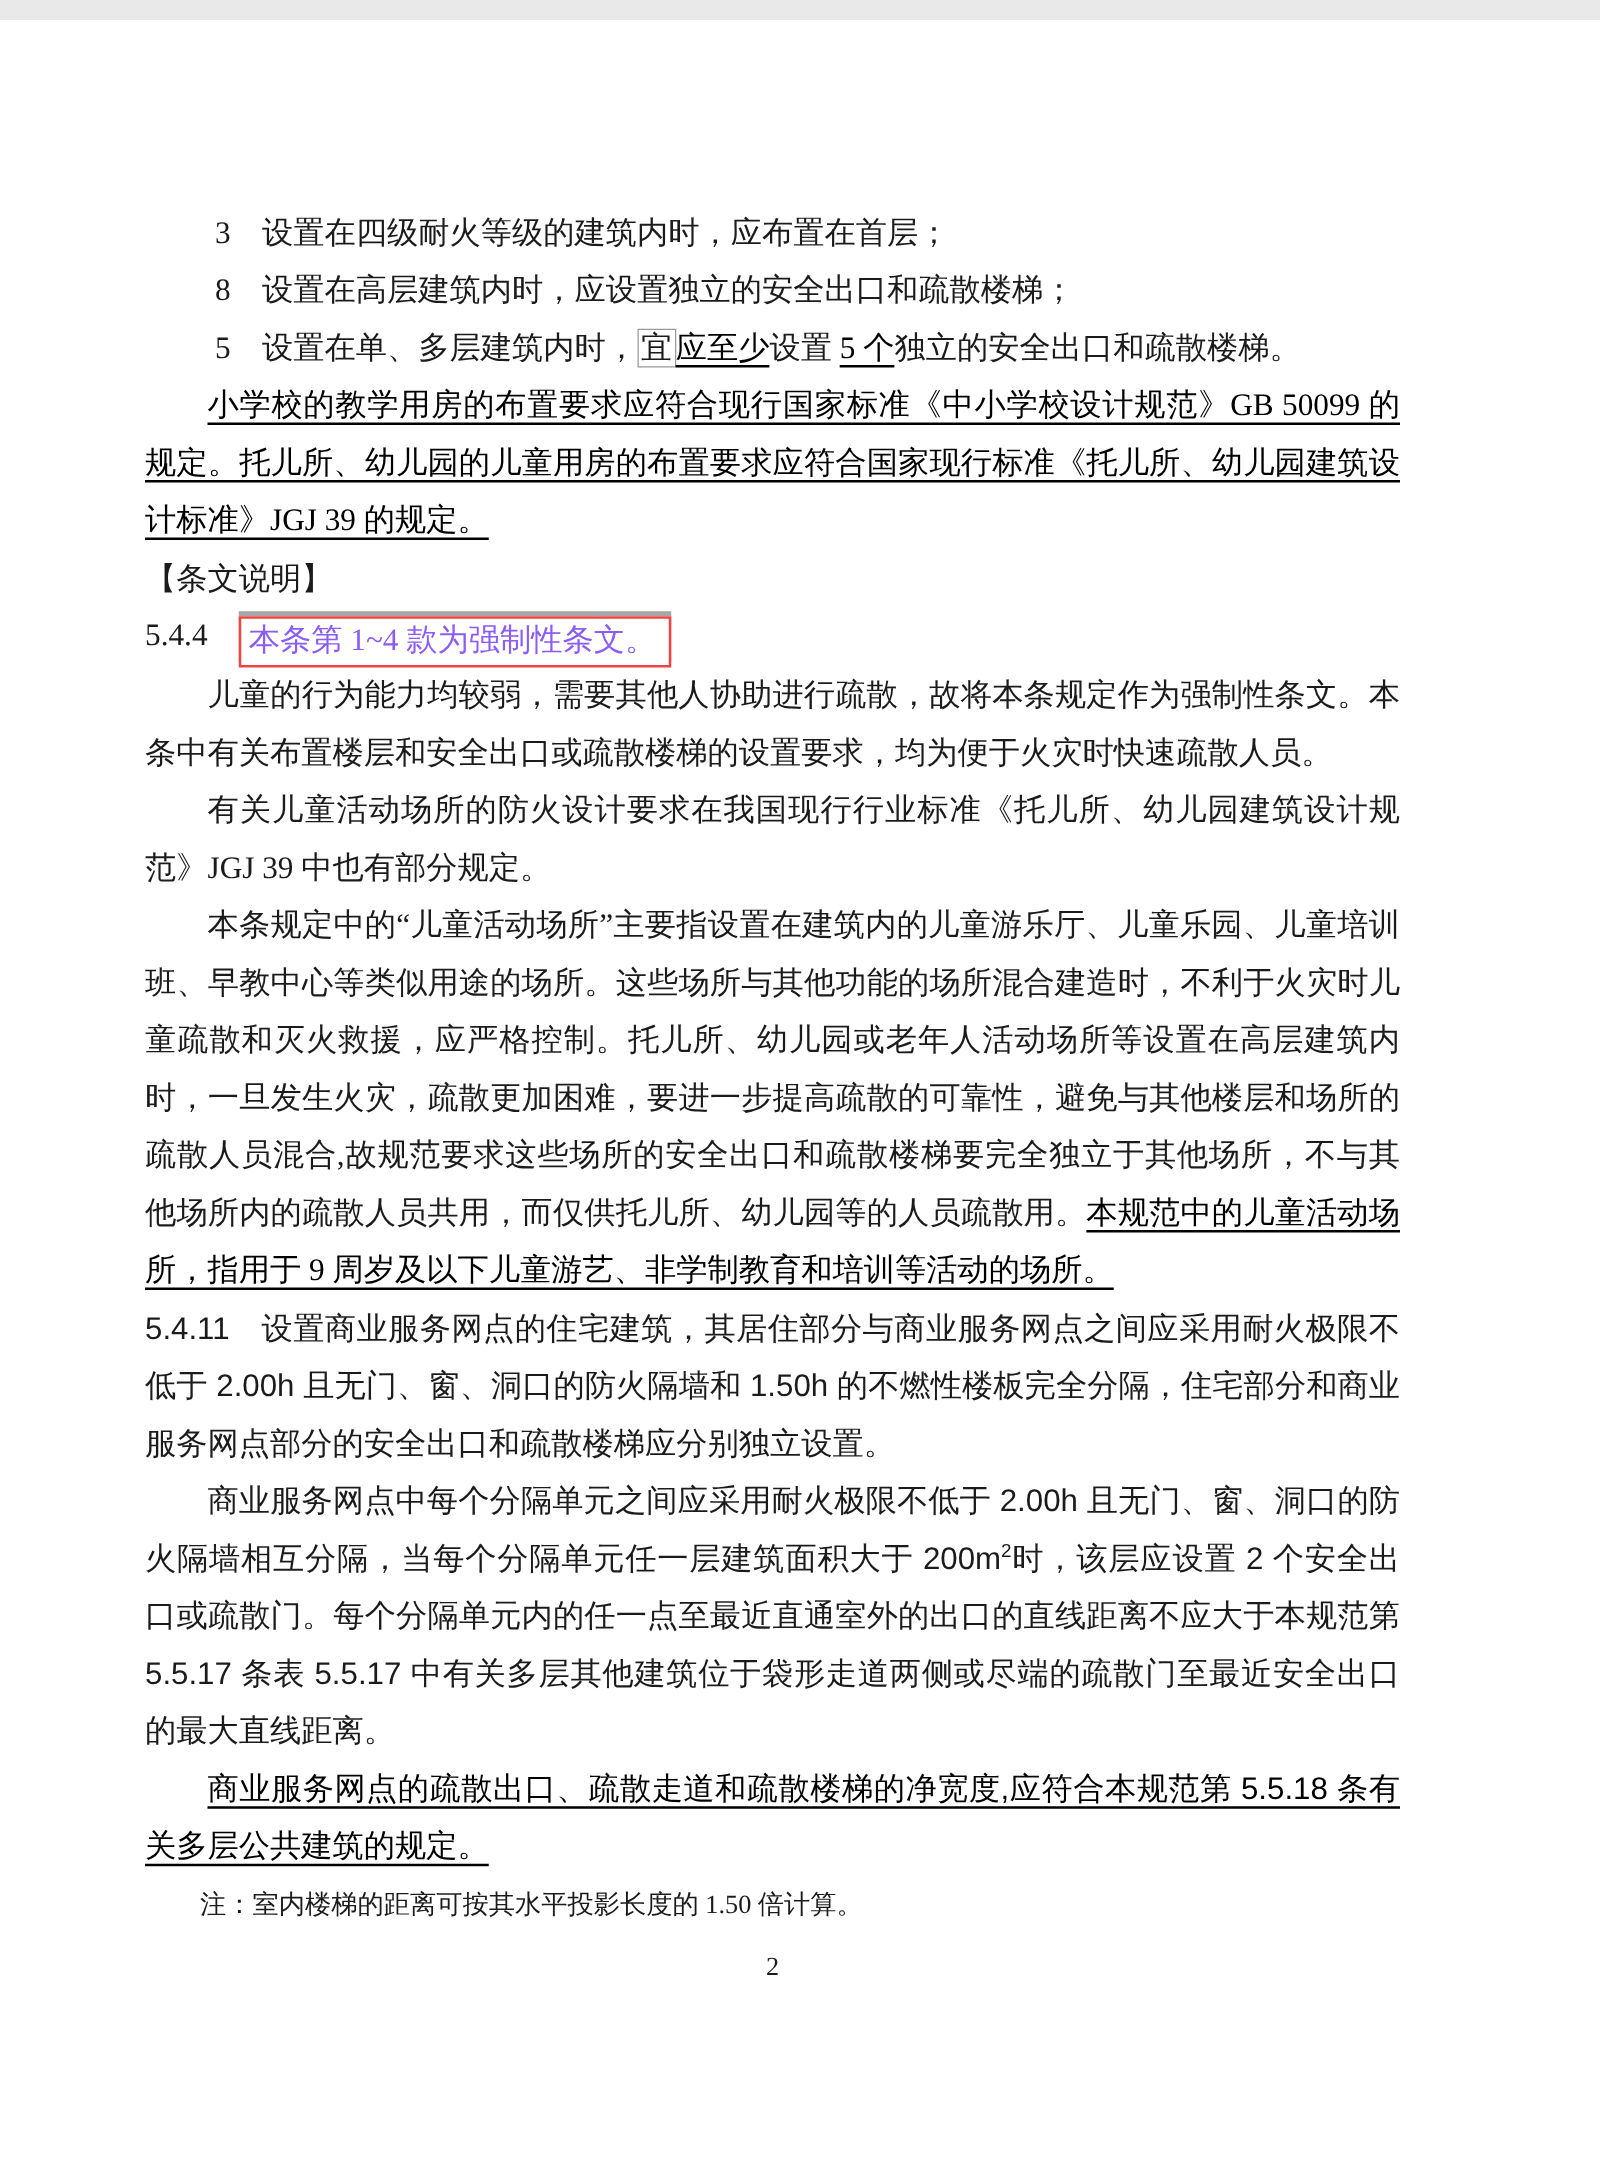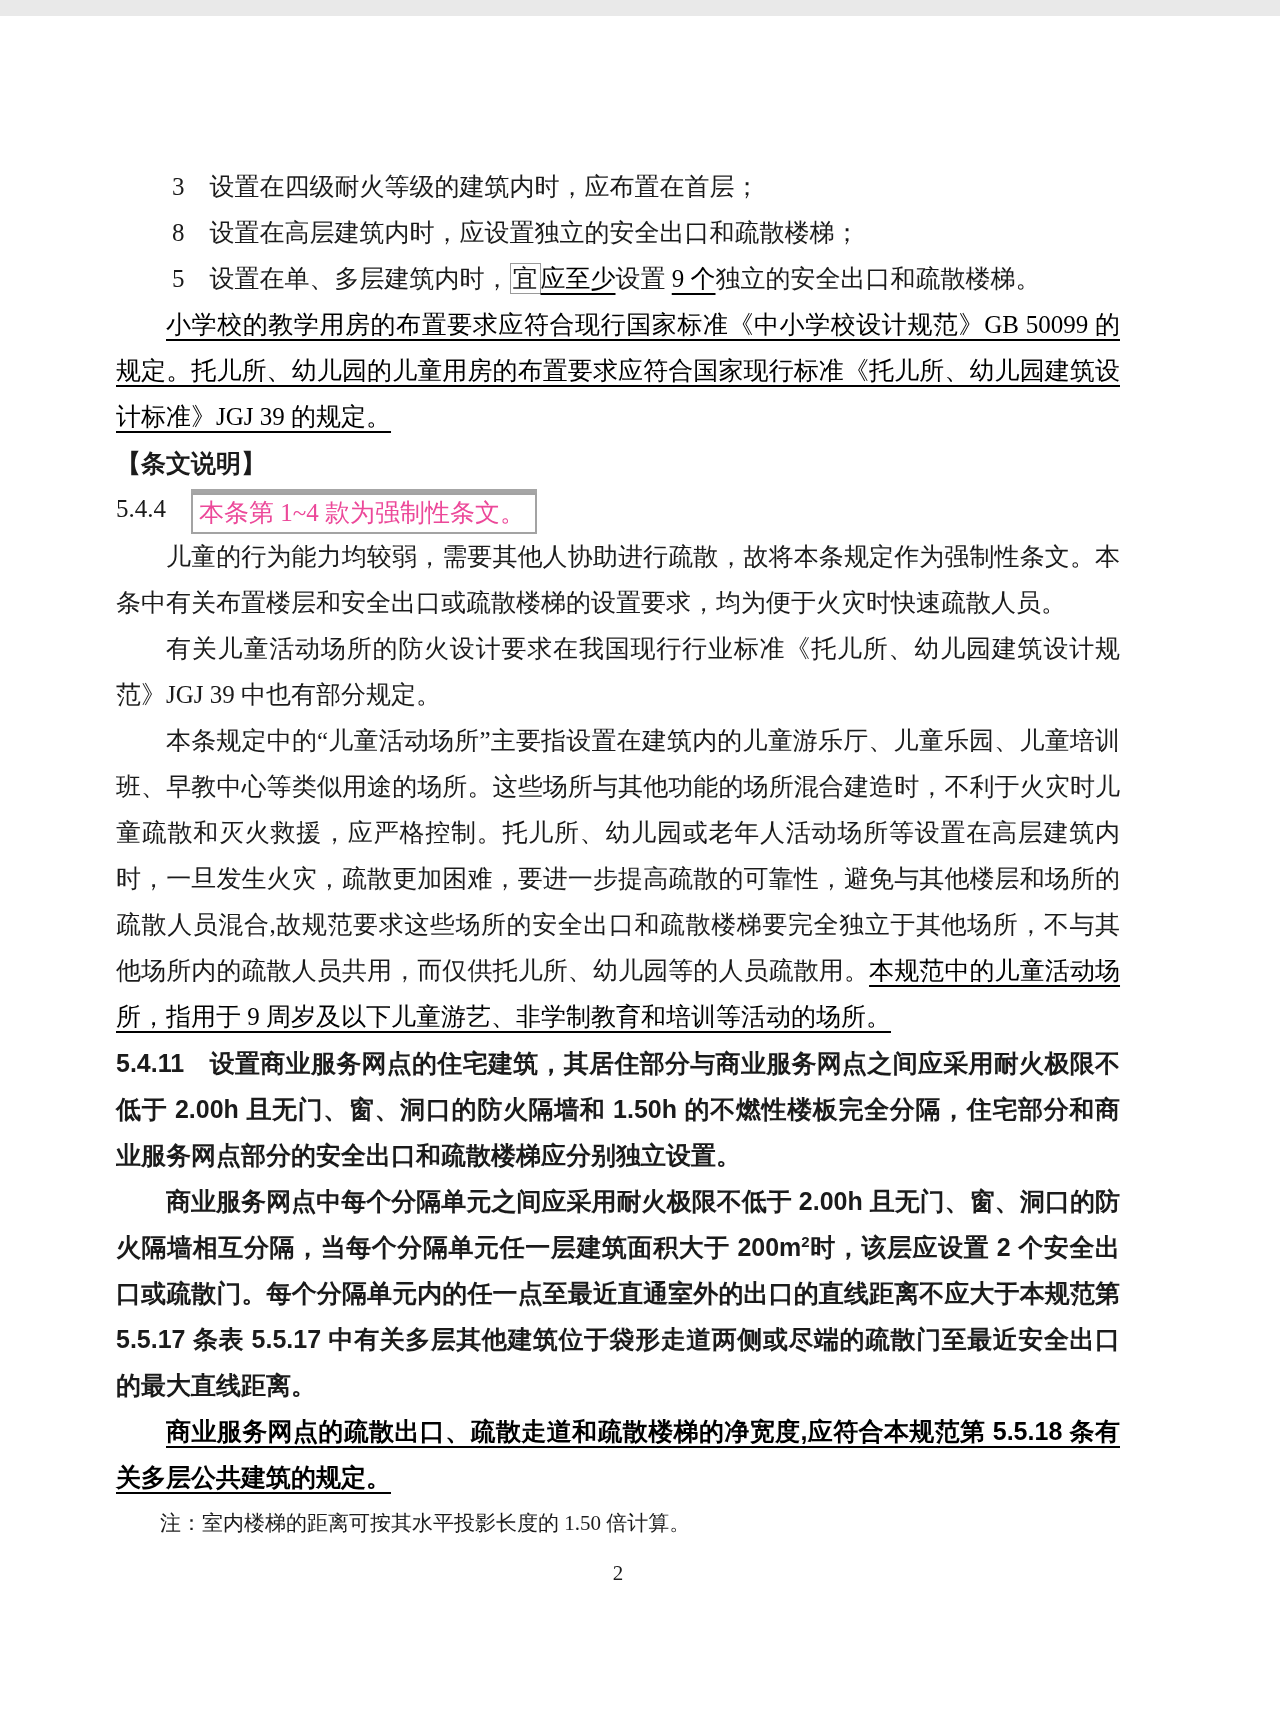--- a/index.html
+++ b/index.html
@@ -14,41 +14,41 @@
     overflow: hidden;
   }
   .doc p {
     margin: 0;
     font-size: 25px;
     line-height: 46px;
     color: #1b1b1b;
     text-align: justify;
   }
   .song { font-family: "Liberation Serif", "DejaVu Serif", serif; }
-  .hei  { font-family: "Liberation Sans", "DejaVu Sans", sans-serif; font-weight: 700; }
+  .hei  { font-family: "Liberation Sans", "DejaVu Sans", sans-serif; font-weight: 400; }
   .indent-para { text-indent: 50px; }
   .indent-item { text-indent: 56px; }
   .indent-none { text-indent: 0; }
   .indent-note { text-indent: 44px; }
   p.note-line { font-size: 21px; line-height: 46px; }
   .run-redu {
     color: #000000;
     text-decoration: underline;
     text-decoration-thickness: 2px;
     text-underline-offset: 6px;
   }
   .run-boxed {
     border: 1px solid #9a9a9a;
     padding: 1px 2px;
   }
   .run-boxedred {
     display: inline-block;
     text-indent: 0;
-    color: #ec4899;
-    border: 2px solid #a3a3a3;
+    color: #8b5cf6;
+    border: 2px solid #ef4444;
     box-shadow: 0 -4px 0 #a6a6a6;
     padding: 1px 10px 2px 6px;
     line-height: 34px;
     vertical-align: -4px;
   }
   .run-sup {
     vertical-align: super;
     font-size: 0.6em;
     line-height: 0;
   }
@@ -61,21 +61,21 @@
     font-family: "Liberation Serif", "DejaVu Serif", serif;
   }
 </style>
 </head>
 <body>
 
 <main class="page">
   <div class="doc" id="doc-body">
       <p class="song indent-item"><span>3　设置在四级耐火等级的建筑内时，应布置在首层；</span></p>
       <p class="song indent-item"><span>8　设置在高层建筑内时，应设置独立的安全出口和疏散楼梯；</span></p>
-      <p class="song indent-item"><span>5　设置在单、多层建筑内时，</span><span class="run-boxed">宜</span><span class="run-redu">应至少</span><span>设置 </span><span class="run-redu">9 个</span><span>独立的安全出口和疏散楼梯。</span></p>
+      <p class="song indent-item"><span>5　设置在单、多层建筑内时，</span><span class="run-boxed">宜</span><span class="run-redu">应至少</span><span>设置 </span><span class="run-redu">5 个</span><span>独立的安全出口和疏散楼梯。</span></p>
       <p class="song indent-para"><span class="run-redu">小学校的教学用房的布置要求应符合现行国家标准《中小学校设计规范》GB 50099 的规定。托儿所、幼儿园的儿童用房的布置要求应符合国家现行标准《托儿所、幼儿园建筑设计标准》JGJ 39 的规定。</span></p>
       <p class="hei indent-none"><span>【条文说明】</span></p>
       <p class="song indent-none"><span>5.4.4　</span><span class="run-boxedred">本条第 1~4 款为强制性条文。</span></p>
       <p class="song indent-para"><span>儿童的行为能力均较弱，需要其他人协助进行疏散，故将本条规定作为强制性条文。本条中有关布置楼层和安全出口或疏散楼梯的设置要求，均为便于火灾时快速疏散人员。</span></p>
       <p class="song indent-para"><span>有关儿童活动场所的防火设计要求在我国现行行业标准《托儿所、幼儿园建筑设计规范》JGJ 39 中也有部分规定。</span></p>
       <p class="song indent-para"><span>本条规定中的“儿童活动场所”主要指设置在建筑内的儿童游乐厅、儿童乐园、儿童培训班、早教中心等类似用途的场所。这些场所与其他功能的场所混合建造时，不利于火灾时儿童疏散和灭火救援，应严格控制。托儿所、幼儿园或老年人活动场所等设置在高层建筑内时，一旦发生火灾，疏散更加困难，要进一步提高疏散的可靠性，避免与其他楼层和场所的疏散人员混合,故规范要求这些场所的安全出口和疏散楼梯要完全独立于其他场所，不与其他场所内的疏散人员共用，而仅供托儿所、幼儿园等的人员疏散用。</span><span class="run-redu">本规范中的儿童活动场所，指用于 9 周岁及以下儿童游艺、非学制教育和培训等活动的场所。</span></p>
       <p class="hei indent-none"><span>5.4.11　设置商业服务网点的住宅建筑，其居住部分与商业服务网点之间应采用耐火极限不低于 2.00h 且无门、窗、洞口的防火隔墙和 1.50h 的不燃性楼板完全分隔，住宅部分和商业服务网点部分的安全出口和疏散楼梯应分别独立设置。</span></p>
       <p class="hei indent-para"><span>商业服务网点中每个分隔单元之间应采用耐火极限不低于 2.00h 且无门、窗、洞口的防火隔墙相互分隔，当每个分隔单元任一层建筑面积大于 200m</span><span class="run-sup">2</span><span>时，该层应设置 2 个安全出口或疏散门。每个分隔单元内的任一点至最近直通室外的出口的直线距离不应大于本规范第 5.5.17 条表 5.5.17 中有关多层其他建筑位于袋形走道两侧或尽端的疏散门至最近安全出口的最大直线距离。</span></p>
       <p class="hei indent-para"><span class="run-redu">商业服务网点的疏散出口、疏散走道和疏散楼梯的净宽度,应符合本规范第 5.5.18 条有关多层公共建筑的规定。</span></p>
       <p class="song indent-note note-line"><span>注：室内楼梯的距离可按其水平投影长度的 1.50 倍计算。</span></p>

